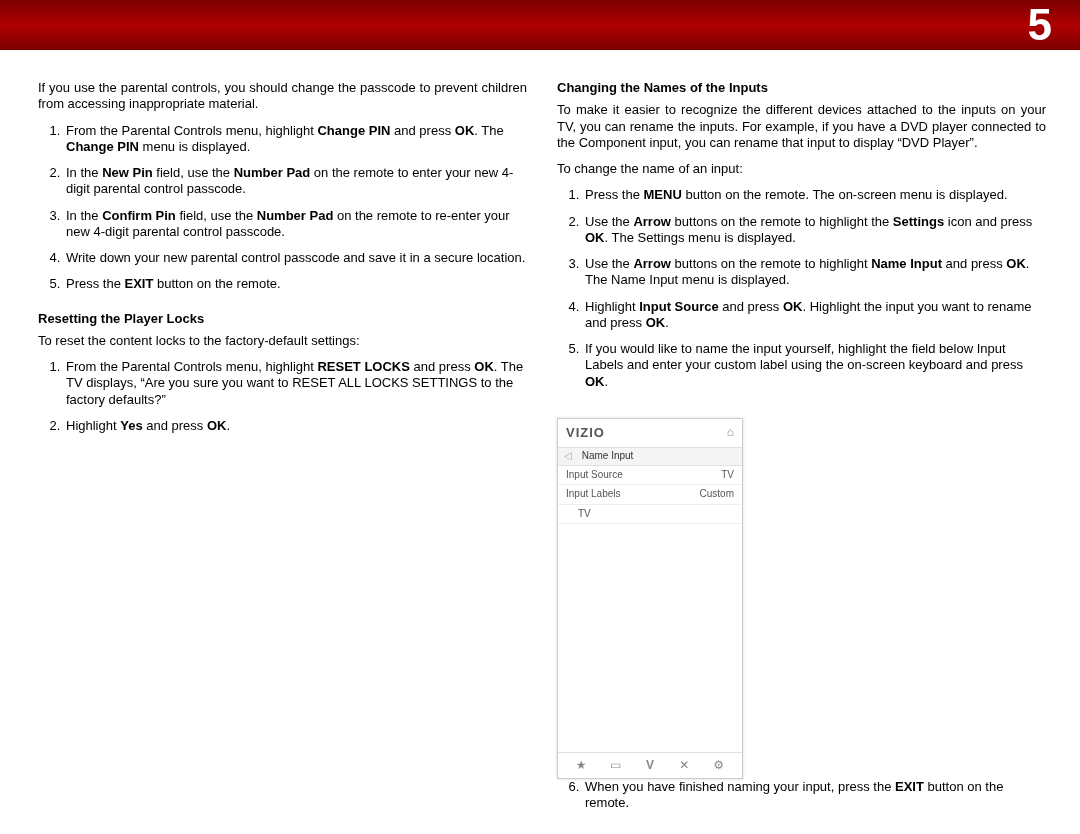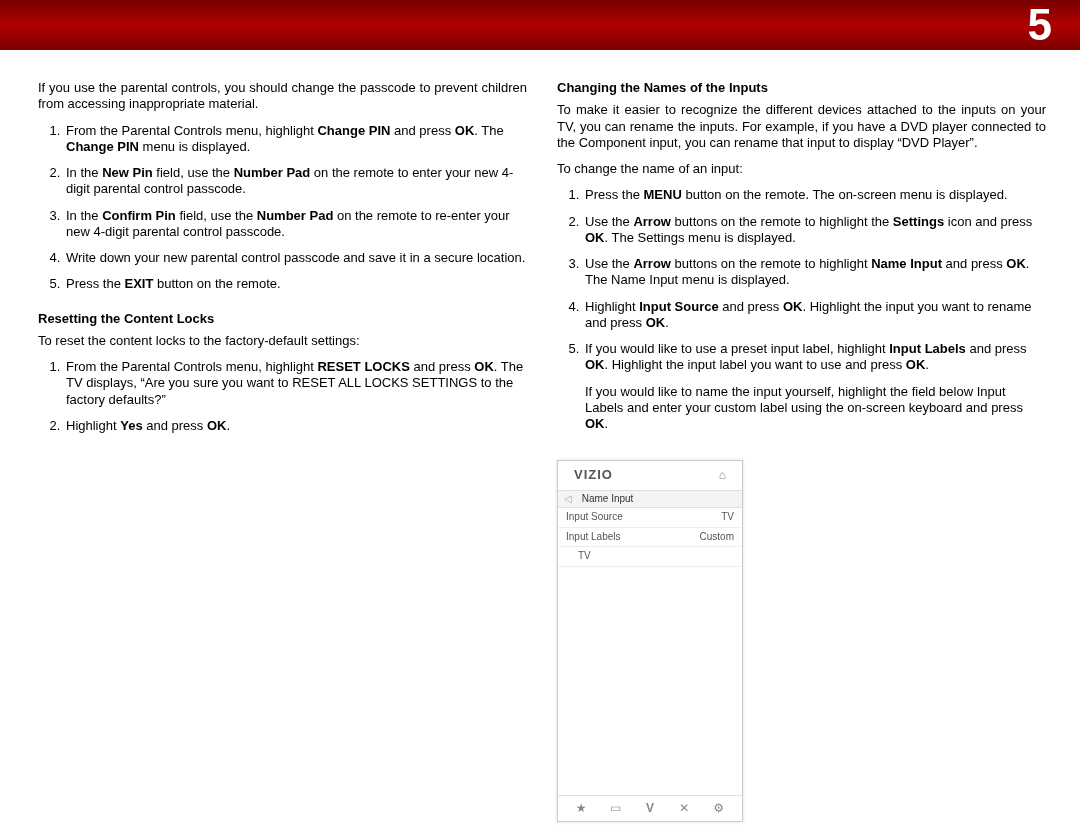--- a/index.html
+++ b/index.html
@@ -42,21 +42,21 @@
     width: 186px;
     border: 1px solid #ccc;
     background: #fff;
     font-size: 11px;
     color: #333;
     margin-top:4px;
     box-shadow: 0 0 3px rgba(0,0,0,0.15);
   }
   .fig-top {
     display:flex; justify-content:space-between; align-items:center;
-    padding: 6px 16px;
+    padding: 6px 8px;
   }
   .fig-logo { font-weight: bold; letter-spacing: 1px; font-size: 13px; color:#555;}
   .fig-home { font-size: 12px; color:#888;}
   .fig-title {
     display:flex; align-items:center;
     background:#f4f4f4;
     border-top:1px solid #e0e0e0;
     border-bottom:1px solid #e0e0e0;
     padding: 2px 6px;
     font-size:10px;
@@ -94,42 +94,41 @@
   <div class="col col-left">
     <p class="justify">If you use the parental controls, you should change the passcode to prevent children from accessing inappropriate material.</p>
     <ol>
       <li>From the Parental Controls menu, highlight <b>Change PIN</b> and press <b>OK</b>. The <b>Change PIN</b> menu is displayed.</li>
       <li>In the <b>New Pin</b> field, use the <b>Number Pad</b> on the remote to enter your new 4-digit parental control passcode.</li>
       <li>In the <b>Confirm Pin</b> field, use the <b>Number Pad</b> on the remote to re-enter your new 4-digit parental control passcode.</li>
       <li>Write down your new parental control passcode and save it in a secure location.</li>
       <li>Press the <b>EXIT</b> button on the remote.</li>
     </ol>
 
-    <h4>Resetting the Content Locks</h4>
+    <h4>Resetting the Player Locks</h4>
     <p>To reset the content locks to the factory-default settings:</p>
     <ol>
       <li>From the Parental Controls menu, highlight <b>RESET LOCKS</b> and press <b>OK</b>. The TV displays, “Are you sure you want to RESET ALL LOCKS SETTINGS to the factory defaults?”</li>
       <li>Highlight <b>Yes</b> and press <b>OK</b>.</li>
     </ol>
   </div>
 
   <div class="col col-right">
     <h4>Changing the Names of the Inputs</h4>
     <p class="justify">To make it easier to recognize the different devices attached to the inputs on your TV, you can rename the inputs. For example, if you have a DVD player connected to the Component input, you can rename that input to display “DVD Player”.</p>
     <p>To change the name of an input:</p>
 
     <div class="rcol-inner">
       <div class="rcol-text">
         <ol>
           <li>Press the <b>MENU</b> button on the remote. The on-screen menu is displayed.</li>
           <li>Use the <b>Arrow</b> buttons on the remote to highlight the <b>Settings</b> icon and press <b>OK</b>. The Settings menu is displayed.</li>
           <li>Use the <b>Arrow</b> buttons on the remote to highlight <b>Name Input</b> and press <b>OK</b>. The Name Input menu is displayed.</li>
           <li>Highlight <b>Input Source</b> and press <b>OK</b>. Highlight the input you want to rename and press <b>OK</b>.</li>
           <li>
-            <span>If you would like to use a preset input label, highlight <b>Input Labels</b> and press <b>OK</b>. Highlight the input label you want to use and press <b>OK</b>.</span>
             <p style="margin-top:10px;">If you would like to name the input yourself, highlight the field below Input Labels and enter your custom label using the on-screen keyboard and press <b>OK</b>.</p>
           </li>
         </ol>
       </div>
 
       <div class="figure">
         <div class="fig-top">
           <span class="fig-logo">VIZIO</span>
           <span class="fig-home">⌂</span>
         </div>
@@ -153,16 +152,19 @@
         <div class="fig-bottom">
           <span class="icon-sz">★</span>
           <span class="icon-sz">▭</span>
           <span class="icon-sz" style="font-weight:bold;">V</span>
           <span class="icon-sz">✕</span>
           <span class="icon-sz">⚙</span>
         </div>
       </div>
     </div>
 
+    <ol start="6">
+      <li>When you have finished naming your input, press the <b>EXIT</b> button on the remote.</li>
+    </ol>
   </div>
 </div>
 
 <div class="pagenum">32</div>
 
 </body></html>

